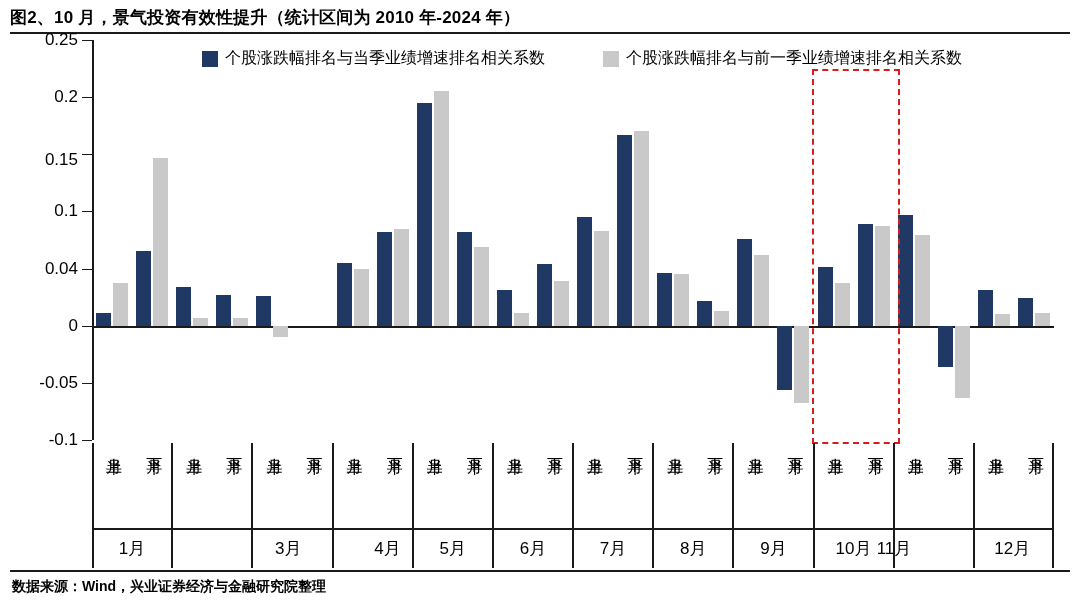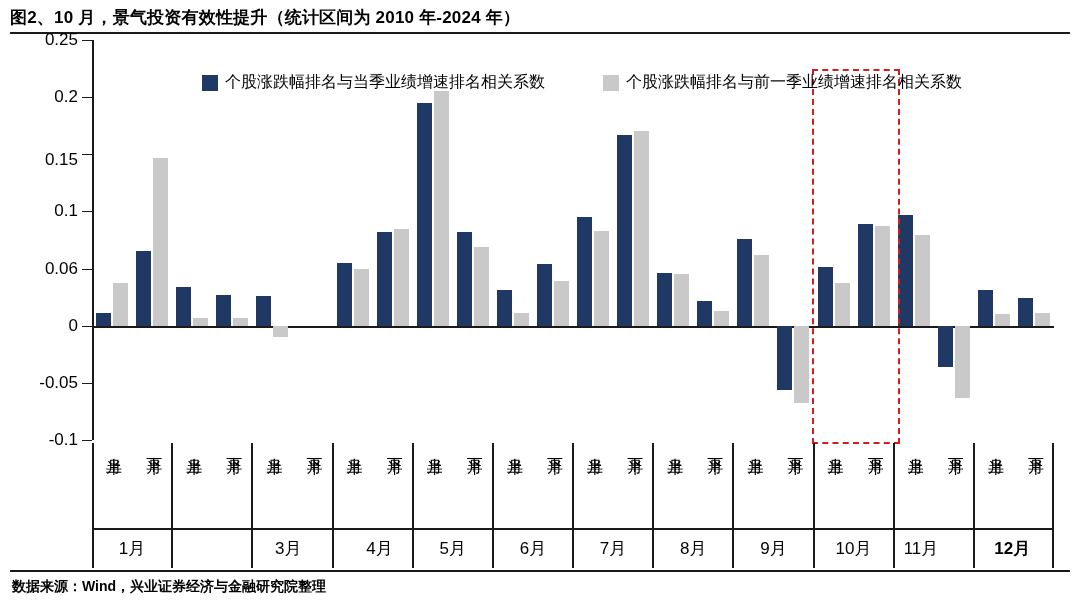--- a/index.html
+++ b/index.html
@@ -45,21 +45,21 @@
   }
 
   .bar { position:absolute; bottom:auto; }
   .bar.dark { background:#1f3864; }
   .bar.light { background:#c9c9c9; }
 
   
   #legend {
     position:absolute; left:110px; top:8px;
     display:flex; align-items:center; gap:16px;
-    font-size:16px; white-space:nowrap;margin-top:24px;
+    font-size:16px; white-space:nowrap;
   }
   #legend .sw { width:16px; height:16px; display:inline-block; }
   #legend .sw.dark { background:#1f3864; }
   #legend .sw.light { background:#c9c9c9; }
   #legend .item { display:flex; align-items:center; gap:7px; }
   #legend .gap { width:26px; }
 
   
   #highlight {
     position:absolute;
@@ -100,21 +100,21 @@
   <div class="axis-line" id="zero-line"></div>
 
   <div id="yticks">
       <div class="ytick" style="top: 400px;"></div>
       <div class="ylabel" style="top: 400px;">-0.1</div>
       <div class="ytick" style="top: 342.857px;"></div>
       <div class="ylabel" style="top: 342.857px;">-0.05</div>
       <div class="ytick" style="top: 285.714px;"></div>
       <div class="ylabel" style="top: 285.714px;">0</div>
       <div class="ytick" style="top: 228.571px;"></div>
-      <div class="ylabel" style="top: 228.571px;">0.06</div>
+      <div class="ylabel" style="top: 228.571px;">0.04</div>
       <div class="ytick" style="top: 171.429px;"></div>
       <div class="ylabel" style="top: 171.429px;">0.1</div>
       <div class="ytick" style="top: 114.286px;"></div>
       <div class="ylabel" style="top: 120px;">0.15</div>
       <div class="ytick" style="top: 57.1429px;"></div>
       <div class="ylabel" style="top: 57.1429px;">0.2</div>
       <div class="ytick" style="top: 0px;"></div>
       <div class="ylabel" style="top: 0px;">0.25</div>
     </div>
 
@@ -218,25 +218,25 @@
     <div class="vsep" style="left: 640.333px; top: 0px; height: 125px;"></div>
     <div class="vsep" style="left: 720.5px; top: 0px; height: 125px;"></div>
     <div class="vsep" style="left: 800.667px; top: 0px; height: 125px;"></div>
     <div class="vsep" style="left: 880.833px; top: 0px; height: 125px;"></div>
     <div class="vsep" style="left: 960px; top: 0px; height: 125px;"></div>
     <div class="hsep" style="left: 0px; top: 85px; width: 962px;"></div>
   </div>
 <div id="monthrow">
     <div class="month-cell" style="left: 0px; width: 80.1667px;">1月</div>
     <div class="month-cell" style="left: 160.333px; width: 72px;">3月</div>
-    <div class="month-cell" style="left: 240.5px; width: 94px;">4月</div>
+    <div class="month-cell" style="left: 240.5px; width: 94px; padding-left: 8px;">4月</div>
     <div class="month-cell" style="left: 320.667px; width: 80.1667px;">5月</div>
     <div class="month-cell" style="left: 400.833px; width: 80.1667px;">6月</div>
     <div class="month-cell" style="left: 481px; width: 80.1667px;">7月</div>
     <div class="month-cell" style="left: 561.167px; width: 80.1667px;">8月</div>
     <div class="month-cell" style="left: 641.333px; width: 80.1667px;">9月</div>
     <div class="month-cell" style="left: 721.5px; width: 80.1667px;">10月</div>
-    <div class="month-cell" style="left: 788px; width: 82px;">11月</div>
-    <div class="month-cell" style="left: 881.833px; width: 77px; font-weight: bold;">12月</div>
+    <div class="month-cell" style="left: 761px; width: 82px;">11月</div>
+    <div class="month-cell" style="left: 881.833px; width: 77px;">12月</div>
   </div>
 
 <div class="footer-rule"></div>
 <div class="source">数据来源：Wind，兴业证券经济与金融研究院整理</div>
 
 </body></html>

